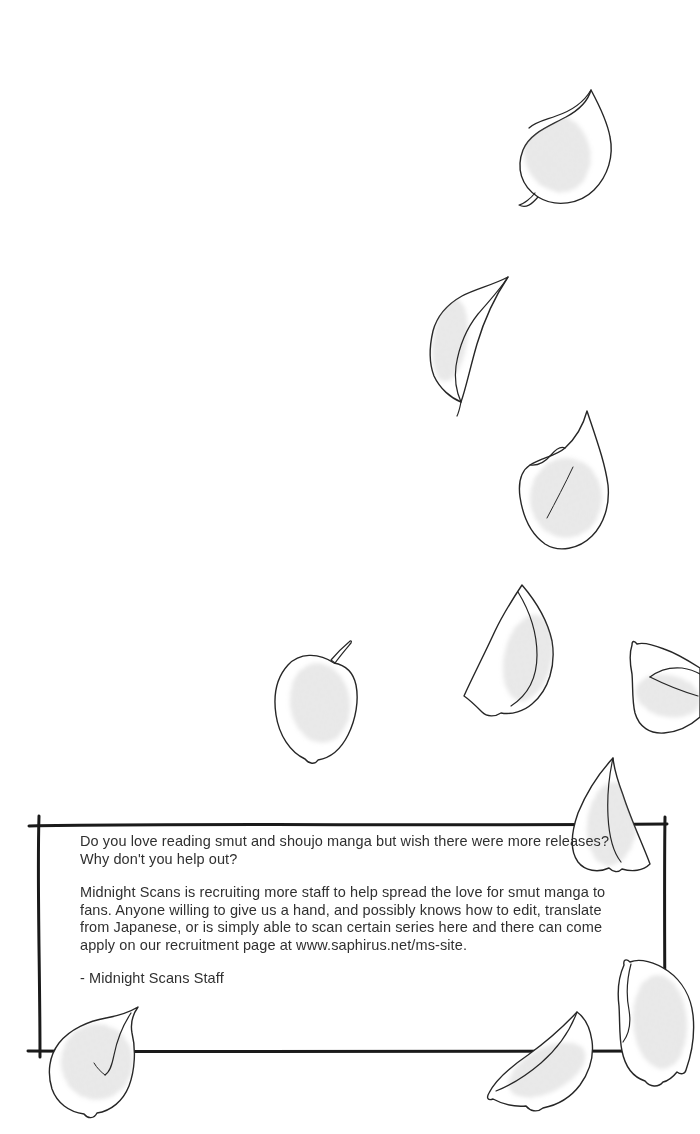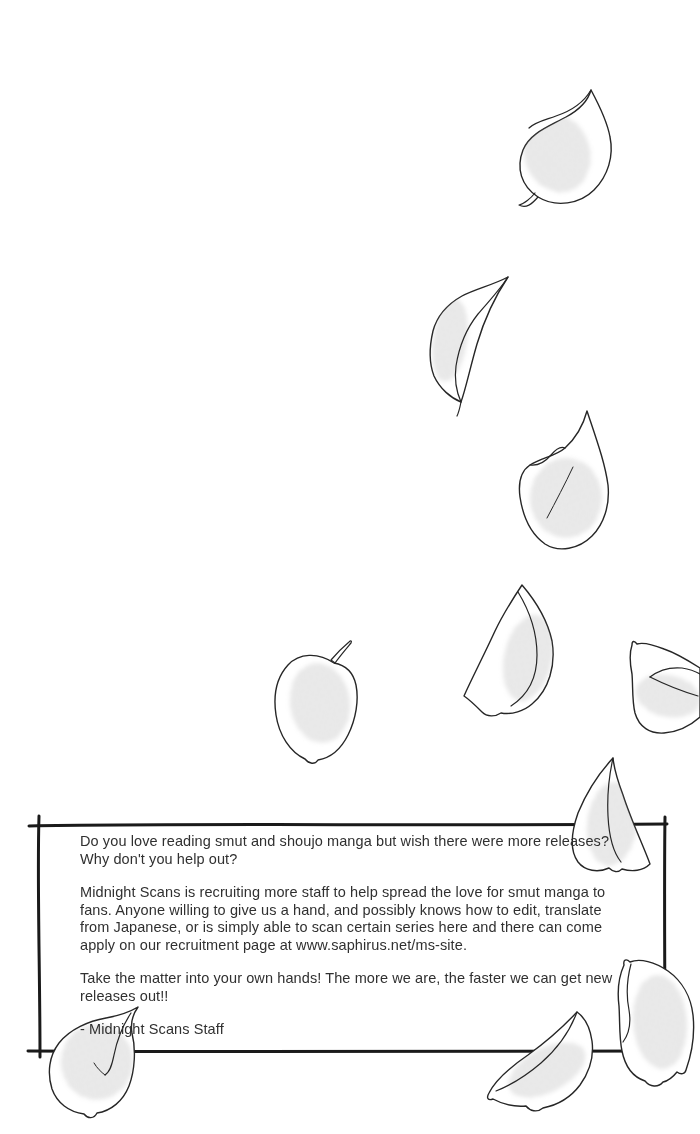--- a/index.html
+++ b/index.html
@@ -166,17 +166,16 @@
           </g>
         <path d="M631,964 C627,979 626,995 629,1010 C631,1022 629,1034 623,1042" fill="none" stroke-width="1.2"></path>
       </g>
 
     </g>
   </svg>
 
   <div id="notice-text">
       <p>Do you love reading smut and shoujo manga but wish there were more releases? Why don't you help out?</p>
       <p>Midnight Scans is recruiting more staff to help spread the love for smut manga to fans. Anyone willing to give us a hand, and possibly knows how to edit, translate from Japanese, or is simply able to scan certain series here and there can come apply on our recruitment page at www.saphirus.net/ms-site.</p>
-      <p>Take the matter into your own hands! The more we are, the faster we can get new releases out!!</p>
       <p>- Midnight Scans Staff</p>
     </div>
 
 </div>
 
 </body></html>

